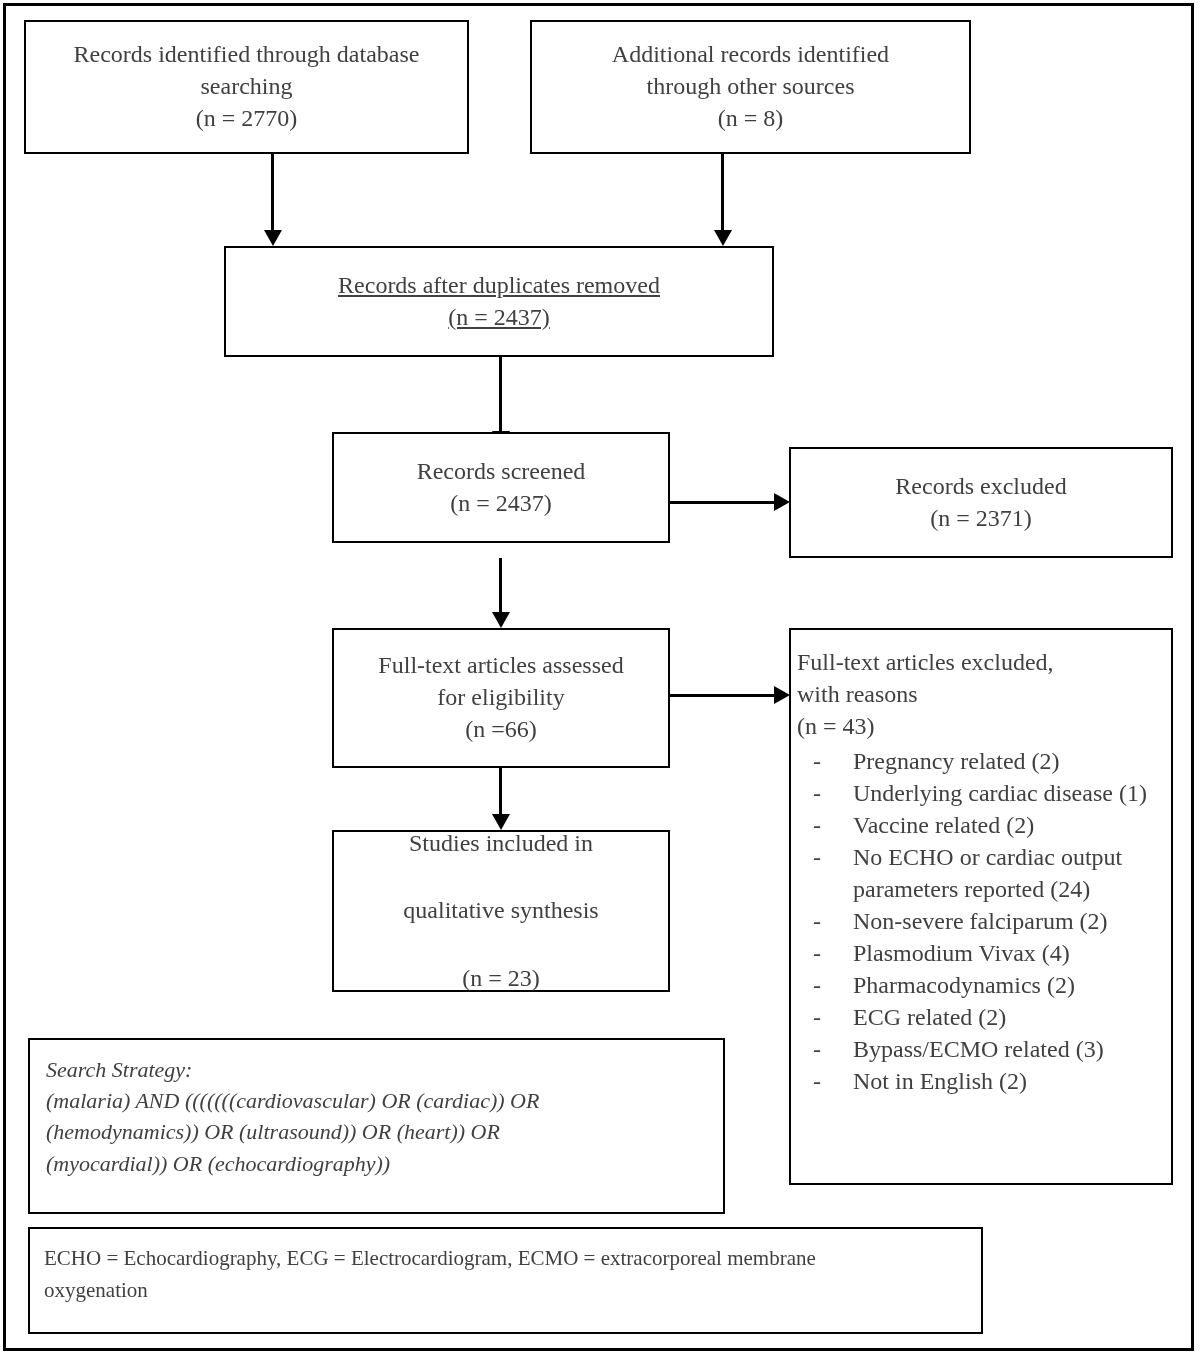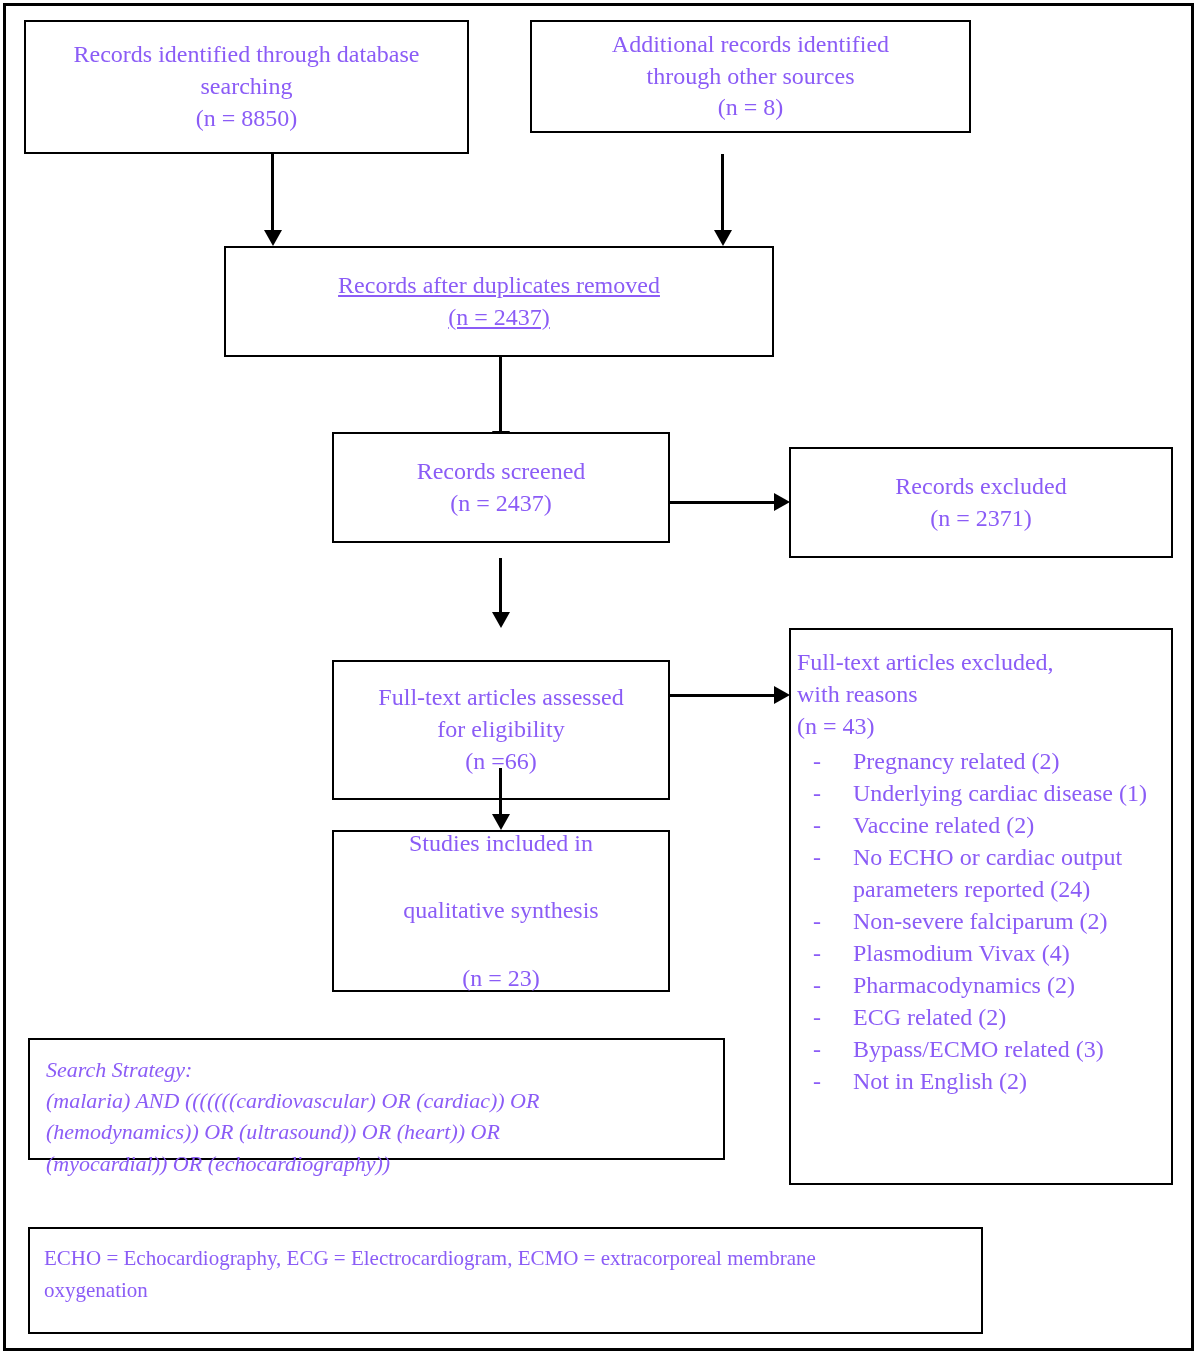--- a/index.html
+++ b/index.html
@@ -8,21 +8,21 @@
     padding: 0;
     background: #ffffff;
   }
   #page {
     position: relative;
     width: 1200px;
     height: 1357px;
     background: #ffffff;
     overflow: hidden;
     font-family: "Liberation Serif", "DejaVu Serif", serif;
-    color: #8b5cf6;
+    color: #404040;
   }
   
   #outer-frame {
     position: absolute;
     left: 3px;
     top: 3px;
     width: 1191px;
     height: 1348px;
     border: 3px solid #000000;
     box-sizing: border-box;
@@ -39,25 +39,25 @@
     align-items: center;
     text-align: center;
     line-height: 1.32;
     font-size: 24px;
     padding: 2px 6px;
   }
   .box .line { display: block; white-space: pre; }
 
   
   #box-db-search      { left: 24px;  top: 20px;  width: 445px; height: 134px; }
-  #box-other-sources  { left: 530px; top: 20px;  width: 441px; height: 113px; text-align: center; }
+  #box-other-sources  { left: 530px; top: 20px;  width: 441px; height: 134px; text-align: center; }
   #box-duplicates     { left: 224px; top: 246px; width: 550px; height: 111px; text-decoration: underline; }
   #box-screened       { left: 332px; top: 432px; width: 338px; height: 111px; }
   #box-excluded       { left: 789px; top: 447px; width: 384px; height: 111px; text-align: center; }
-  #box-fulltext       { left: 332px; top: 628px; width: 338px; height: 140px; margin-top: 32px; }
+  #box-fulltext       { left: 332px; top: 628px; width: 338px; height: 140px; }
   #box-included       { left: 332px; top: 830px; width: 338px; height: 162px; gap: 36px; }
 
   
   #box-reasons {
     position: absolute;
     left: 789px;
     top: 628px;
     width: 384px;
     height: 557px;
     box-sizing: border-box;
@@ -88,21 +88,21 @@
     left: 16px;
     top: 0;
   }
 
   
   #box-search-strategy {
     position: absolute;
     left: 28px;
     top: 1038px;
     width: 697px;
-    height: 122px;
+    height: 176px;
     box-sizing: border-box;
     border: 2px solid #000000;
     background: #ffffff;
     padding: 14px 14px 23px 16px;
     font-style: italic;
     font-size: 22px;
     line-height: 1.42;
   }
   #box-search-strategy .line { display: block; white-space: pre-wrap; }
 
@@ -154,21 +154,21 @@
 </head>
 <body>
 
 <div id="page">
 
   <div id="outer-frame"></div>
 
   <div class="box" id="box-db-search">
     <span class="line">Records identified through database</span>
     <span class="line">searching</span>
-    <span class="line">(n = 8850)</span>
+    <span class="line">(n = 2770)</span>
   </div>
 
   <div class="box" id="box-other-sources">
     <span class="line">Additional records identified</span>
     <span class="line">through other sources</span>
     <span class="line">(n = 8)</span>
   </div>
 
   <div class="vline" style="left:271px; top:154px; height:76px;"></div>
   <div class="arrow-down" style="left:264px; top:230px;"></div>

